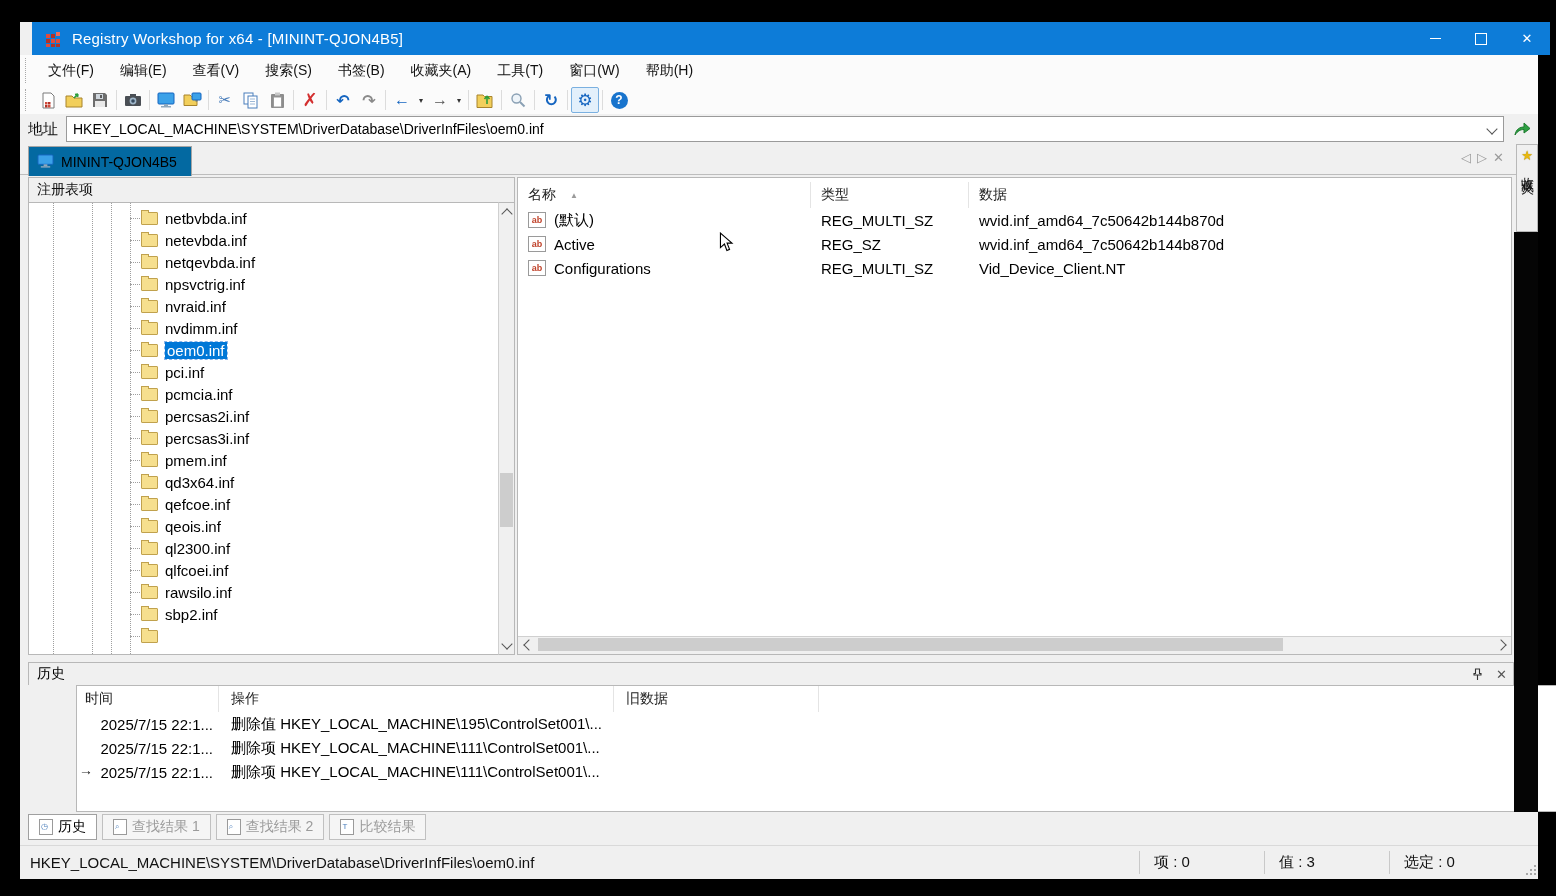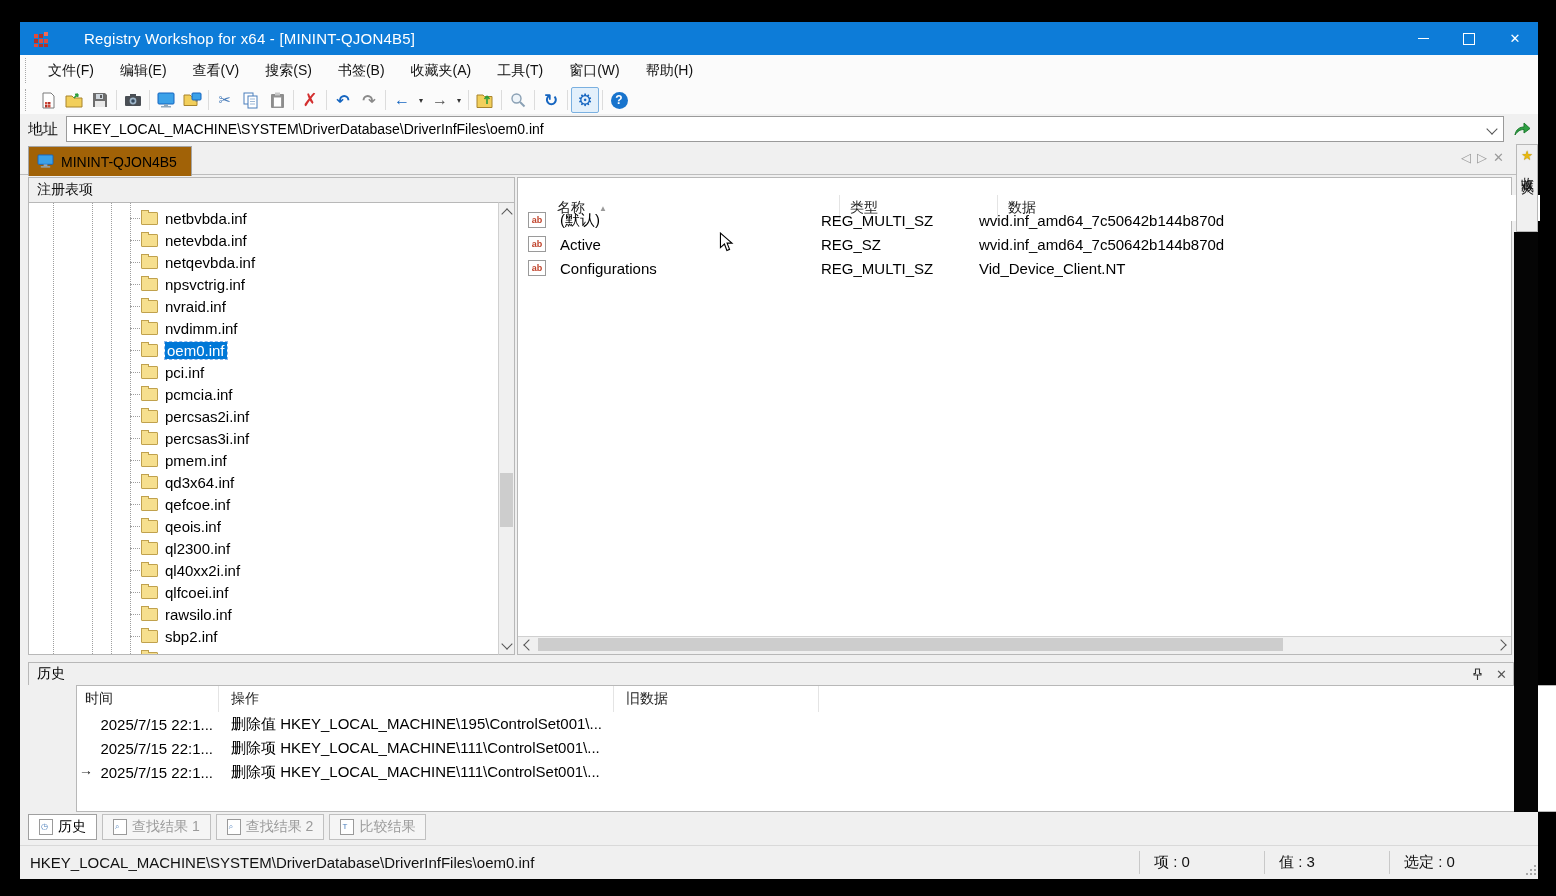--- a/index.html
+++ b/index.html
@@ -1,21 +1,21 @@
 <!DOCTYPE html>
 <html><head>
 <meta charset="utf-8">
 <style>
   html,body{margin:0;padding:0;background:#000;width:1556px;height:896px;overflow:hidden;
     font-family:"Liberation Sans","DejaVu Sans",sans-serif;-webkit-font-smoothing:antialiased;}
   #screen{position:relative;width:1556px;height:896px;background:#000;}
   #window{position:absolute;left:20px;top:22px;width:1518px;height:856px;background:#f0f0f0;}
 
   
-  .titlebar{position:absolute;left:0;top:0;width:100%;height:33px;background:#0d7cd8;display:flex;align-items:center;color:#fff;gap:24px;}
+  .titlebar{position:absolute;left:12px;top:0;width:100%;height:33px;background:#0d7cd8;display:flex;align-items:center;color:#fff;}
   .app-icon{width:18px;height:18px;margin:0 10px 0 12px;position:relative;}
   .title-text{font-size:15px;letter-spacing:.2px;}
   .win-btns{position:absolute;right:0;top:0;height:33px;display:flex;}
   .win-btn{width:46px;height:33px;display:flex;align-items:center;justify-content:center;color:#fff;font-size:13px;}
   .btn-min-glyph{width:11px;height:1px;background:#fff;display:block;}
   .btn-max-glyph{width:10px;height:10px;border:1px solid #fff;display:block;}
 
   
   .menubar{position:absolute;left:0;top:33px;width:100%;height:31px;background:#fbfbfb;display:flex;align-items:center;border-bottom:1px solid #ececec;}
   .grip{width:5px;height:80%;margin:0 4px 0 5px;border-left:1px dotted #a8a8a8;}
@@ -37,21 +37,21 @@
   .addressbar{position:absolute;left:0;top:92px;width:100%;height:30px;background:#f0f0f0;display:flex;align-items:center;}
   .addr-label{font-size:15px;color:#111;margin:0 8px 0 8px;white-space:nowrap;}
   .addr-box{position:relative;height:26px;flex:1;margin-right:4px;}
   .addr-input{width:100%;height:100%;box-sizing:border-box;border:1px solid #9a9a9a;background:#fff;font-family:inherit;font-size:14px;padding:0 24px 0 6px;outline:none;}
   .addr-chevron{position:absolute;right:8px;top:9px;width:7px;height:7px;border-right:1px solid #555;border-bottom:1px solid #555;transform:rotate(45deg);}
   .go-btn{width:28px;height:26px;display:flex;align-items:center;justify-content:center;margin-right:2px;}
 
   
   .tabrow{position:absolute;left:0;top:122px;width:100%;height:31px;background:#f0f0f0;}
   .tabrow-line{position:absolute;left:0;bottom:0;width:100%;height:1px;background:#bdbdbd;}
-  .tab-active{position:absolute;left:8px;top:2px;height:29px;background:#a16207;border:1px solid #a5a5a5;border-bottom:none;display:flex;align-items:center;padding:0 14px 0 8px;z-index:2;font-size:14px;}
+  .tab-active{position:absolute;left:8px;top:2px;height:29px;background:#0369a1;border:1px solid #a5a5a5;border-bottom:none;display:flex;align-items:center;padding:0 14px 0 8px;z-index:2;font-size:14px;}
   .tab-nav{position:absolute;right:34px;top:6px;display:flex;gap:6px;color:#9a9a9a;font-size:13px;}
   .tab-nav span{cursor:default;}
 
   
   .main{position:absolute;left:0;top:153px;width:100%;height:480px;background:#f0f0f0;}
   .left-pane{position:absolute;left:8px;top:2px;width:487px;height:478px;}
   .pane-header{height:25px;background:#f0f0f0;border:1px solid #b8b8b8;border-bottom:none;box-sizing:border-box;display:flex;align-items:center;padding-left:8px;font-size:14px;color:#111;}
   .tree{position:absolute;left:0;top:25px;width:100%;height:453px;background:#fff;border:1px solid #b8b8b8;box-sizing:border-box;overflow:hidden;}
   .guide{position:absolute;top:0;bottom:0;border-left:1px dotted #9f9f9f;}
   .tree-rows{position:absolute;left:0;top:4px;width:100%;}
@@ -63,26 +63,26 @@
   .vscroll{position:absolute;right:0;top:25px;width:17px;height:453px;background:#f0f0f0;border:1px solid #b8b8b8;border-left:1px solid #d0d0d0;box-sizing:border-box;}
   .scroll-arrow{position:absolute;left:0;width:100%;height:17px;display:flex;align-items:center;justify-content:center;}
   .chev{width:7px;height:7px;border-right:1px solid #565656;border-bottom:1px solid #565656;}
   .chev.up{transform:rotate(-135deg);margin-top:4px;}
   .chev.down{transform:rotate(45deg);margin-bottom:4px;}
   .chev.left{transform:rotate(135deg);margin-left:4px;}
   .chev.right{transform:rotate(-45deg);margin-right:4px;}
   .vthumb{position:absolute;left:1px;width:13px;background:#cdcdcd;}
 
   .right-pane{position:absolute;left:497px;top:2px;width:995px;height:478px;background:#fff;border:1px solid #b8b8b8;box-sizing:border-box;}
-  .cols-header{position:absolute;left:0;top:17px;width:100%;height:26px;background:#fff;display:flex;font-size:14px;color:#222;padding-left:29px;}
+  .cols-header{position:absolute;left:0;top:4px;width:100%;height:26px;background:#fff;display:flex;font-size:14px;color:#222;}
   .col{box-sizing:border-box;border-right:1px solid #e4e4e4;display:flex;align-items:center;padding-left:10px;height:100%;}
   .sort-arrow{font-size:8px;color:#9a9a9a;margin-left:14px;}
   .val-row{position:absolute;left:0;width:100%;height:24px;display:flex;align-items:center;font-size:15px;color:#000;}
   .vcell{box-sizing:border-box;padding-left:10px;display:flex;align-items:center;white-space:nowrap;overflow:hidden;}
-  .abico{width:16px;height:14px;background:#fff;border:1px solid #9a9a9a;color:#c0432b;font-weight:bold;font-size:9px;display:flex;align-items:center;justify-content:center;margin-right:14px;flex:none;font-family:"Liberation Sans",sans-serif;}
+  .abico{width:16px;height:14px;background:#fff;border:1px solid #9a9a9a;color:#c0432b;font-weight:bold;font-size:9px;display:flex;align-items:center;justify-content:center;margin-right:8px;flex:none;font-family:"Liberation Sans",sans-serif;}
   .hscroll{position:absolute;left:0;bottom:0;width:100%;height:17px;background:#f0f0f0;border-top:1px solid #d0d0d0;}
   .hthumb{position:absolute;top:1px;height:13px;background:#cdcdcd;}
 
   
   .dock{position:absolute;left:1496px;top:122px;width:22px;height:88px;background:#f0f0f0;border:1px solid #b8b8b8;box-sizing:border-box;display:flex;flex-direction:column;align-items:center;padding-top:3px;z-index:3;}
   .dock-star{color:#e8b80f;font-size:13px;text-shadow:0 0 1px #8a6d00;}
   .dock-label{writing-mode:vertical-rl;font-size:13px;color:#111;margin-top:4px;letter-spacing:2px;}
   .dock-black{position:absolute;left:1494px;top:210px;width:24px;height:580px;background:#050505;z-index:2;}
 
   
@@ -377,24 +377,20 @@
           <div class="tree-item">
                 <span class="folder"></span>
                 <span class="label">qeois.inf</span>
               </div>
           <div class="tree-item">
                 <span class="folder"></span>
                 <span class="label">ql2300.inf</span>
               </div>
           <div class="tree-item">
                 <span class="folder"></span>
-                <span class="label">ql40xx2i.inf</span>
-              </div>
-          <div class="tree-item">
-                <span class="folder"></span>
                 <span class="label">qlfcoei.inf</span>
               </div>
           <div class="tree-item">
                 <span class="folder"></span>
                 <span class="label">rawsilo.inf</span>
               </div>
           <div class="tree-item">
                 <span class="folder"></span>
                 <span class="label">sbp2.inf</span>
               </div>

